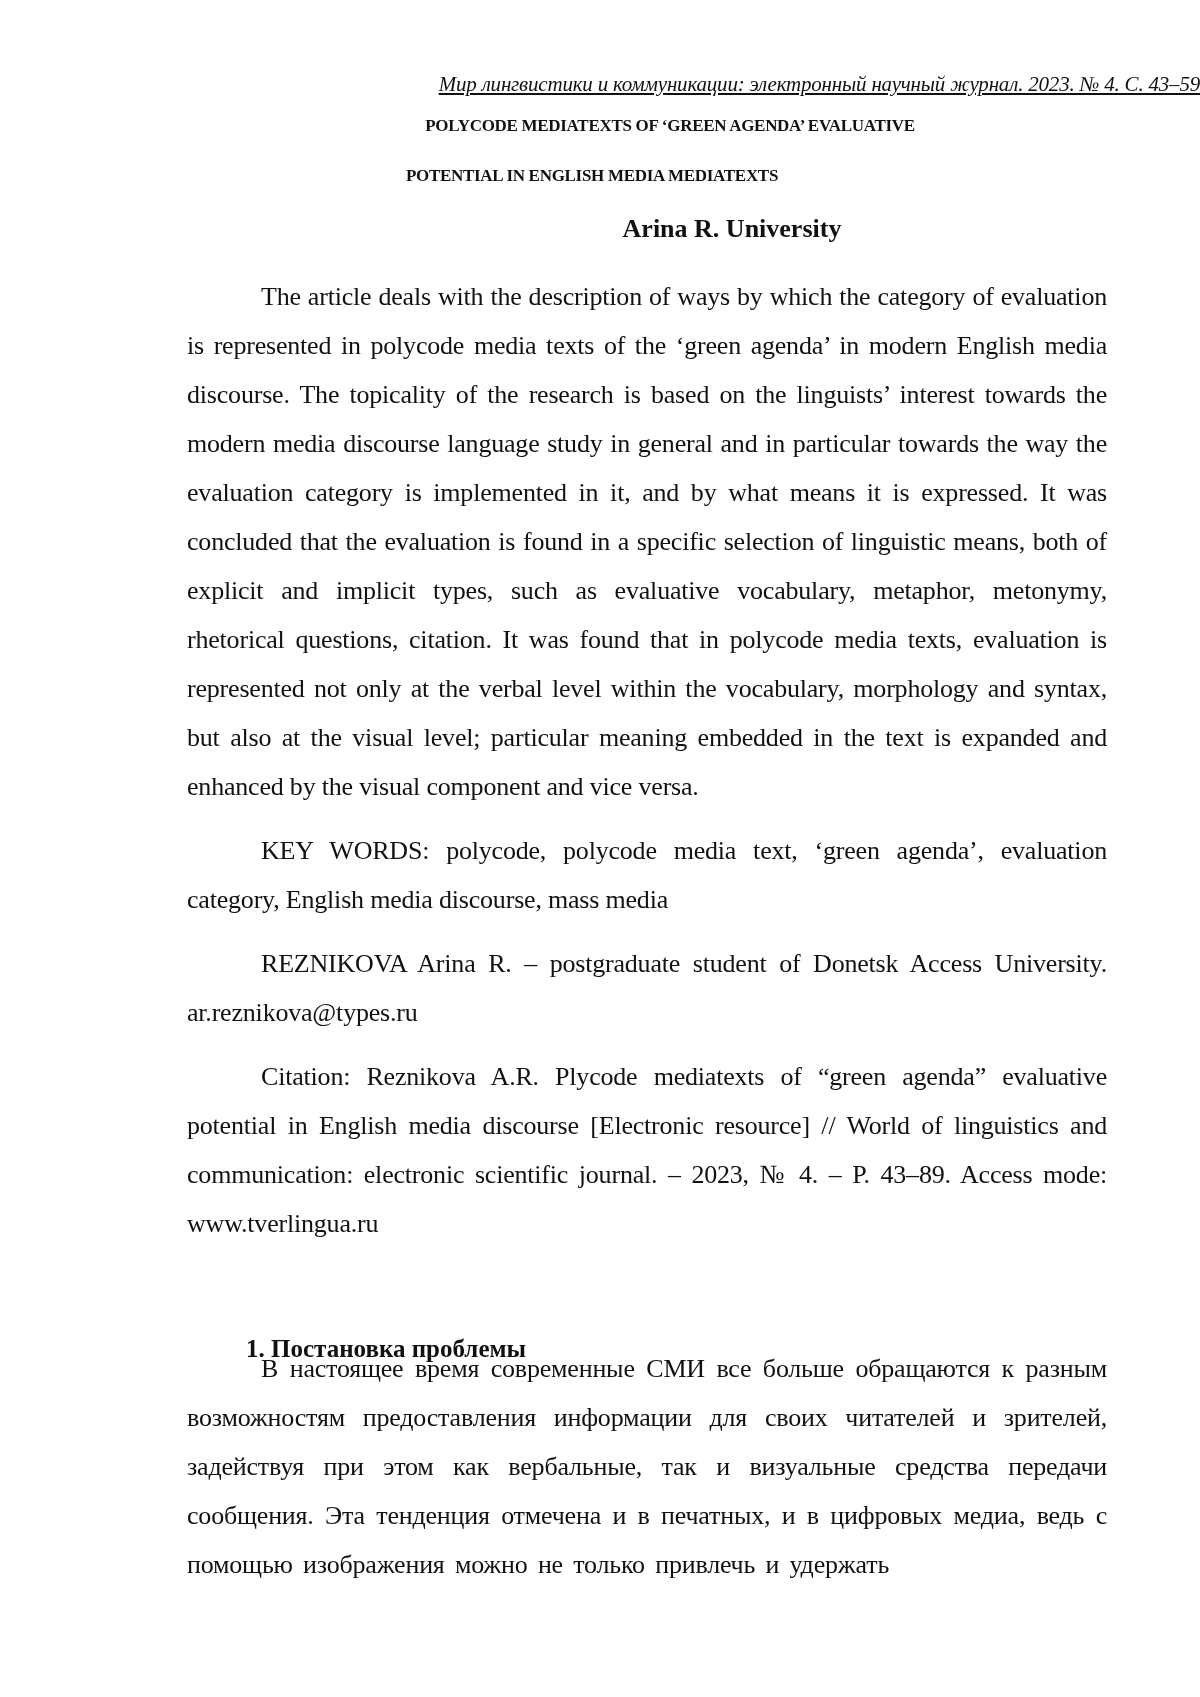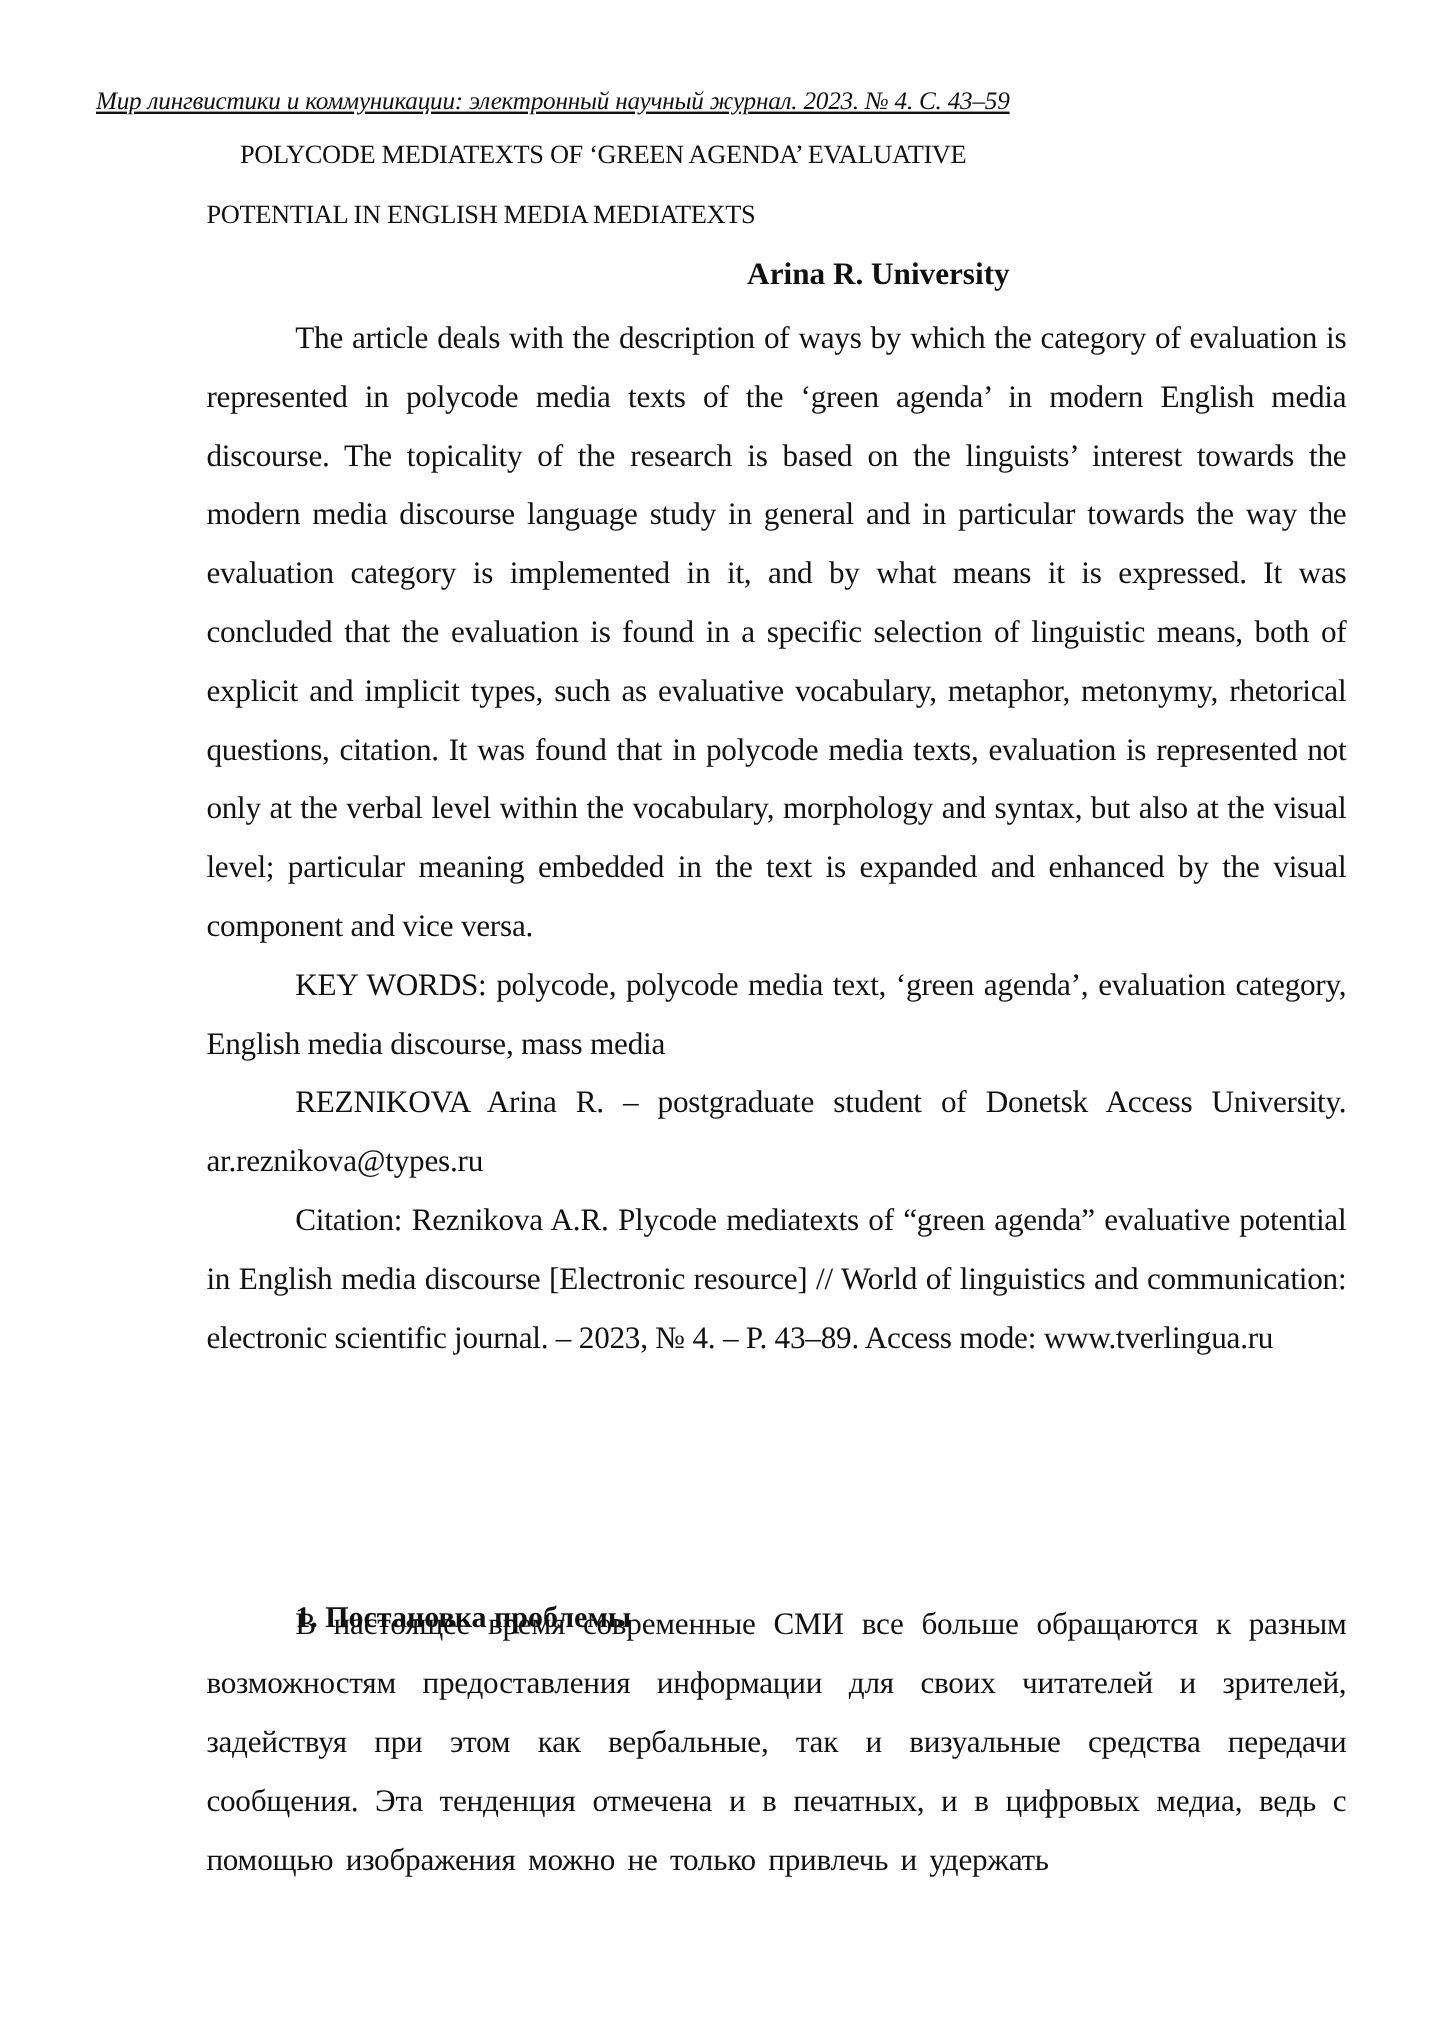--- a/index.html
+++ b/index.html
@@ -20,35 +20,35 @@
       left: 0;
       top: 0;
       width: 1200px;
       height: 1697px;
     }
     .running-header {
       position: absolute;
       top: 72px;
       left: 0;
       width: 1200px;
-      text-align: left;
+      text-align: right;
       font-style: italic;
       font-size: 21px;
       text-decoration: underline;
       letter-spacing: -0.2px;
       padding-left: 80px;
       box-sizing: border-box;
     }
     .title {
       position: absolute;
       left: 172px;
       width: 950px;
-      font-weight: normal;
-      font-size: 22px;
-      text-align: left;
+      font-weight: bold;
+      font-size: 17px;
+      text-align: center;
       letter-spacing: -0.3px;
     }
     .title.l1 { top: 116px; left: 200px; width: 940px; }
     .title.l2 { top: 166px; left: 172px; width: 840px; }
     .author {
       position: absolute;
       top: 214px;
       left: 172px;
       width: 1020px;
       text-align: center;
@@ -60,21 +60,21 @@
     .body-block {
       position: absolute;
       left: 172px;
       width: 950px;
       font-size: 26px;
       line-height: 49px;
       text-align: justify;
       letter-spacing: -0.2px;
     }
     .para {
-      margin: 0;
+      margin: 15px;
       text-indent: 74px;
     }
     .abstract { top: 257px; }
     .section-heading {
       position: absolute;
       top: 1287px;
       left: 246px;
       font-weight: bold;
       font-size: 25px;
       margin-top: 48px;

